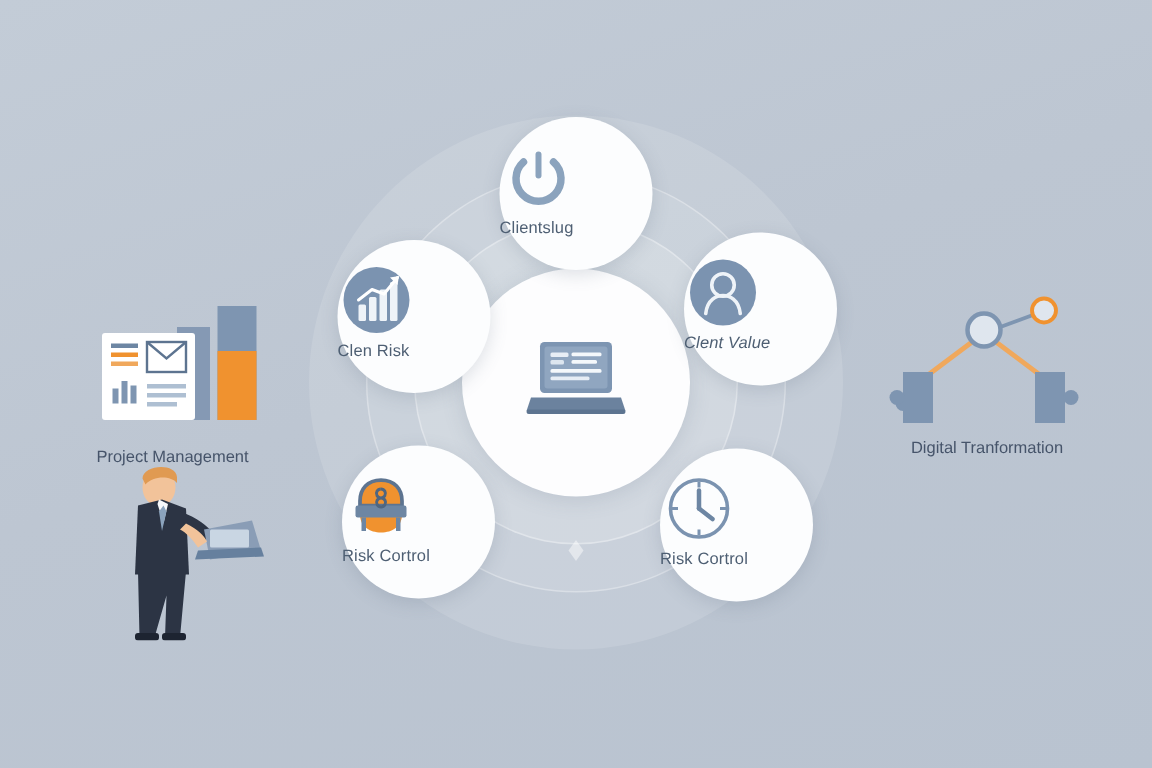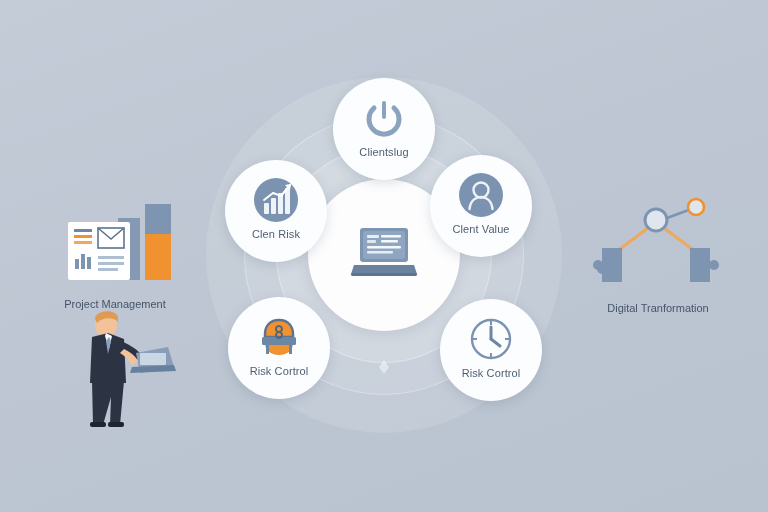--- a/index.html
+++ b/index.html
@@ -77,21 +77,21 @@
   
   .node {
     position: absolute;
     width: 102px;
     height: 102px;
     border-radius: 50%;
     background: #fcfdfe;
     box-shadow: 0 3px 12px rgba(88,103,124,0.20);
     display: flex;
     flex-direction: column;
-    align-items: center;
+    align-items: flex-start;
     justify-content: flex-start;
     padding-top: 14px;
     box-sizing: border-box;
   }
   .node .glyph {
     width: 52px;
     height: 52px;
     display: flex;
     align-items: center;
     justify-content: center;
@@ -100,42 +100,42 @@
     margin-top: 2px;
     font-size: 11px;
     color: #4e5f73;
     letter-spacing: 0.1px;
     white-space: nowrap;
     text-align: center;
   }
 
   .n-top   { left: 333px; top: 78px; }
   .n-left  { left: 225px; top: 160px; }
-  .n-right { left: 430px; top: 155px; }
+  .n-right { left: 456px; top: 155px; font-style: italic; }
   .n-bl    { left: 228px; top: 297px; }
   .n-br    { left: 440px; top: 299px; }
 
   
   .side {
     position: absolute;
     display: flex;
     flex-direction: column;
     align-items: center;
   }
   .side-left  { left: 40px;  top: 196px; width: 150px; }
   .side-right { left: 583px; top: 196px; width: 150px; }
   .side .cap2 {
     font-size: 11px;
     color: #46546a;
     white-space: nowrap;
     text-align: center;
     margin-top: 4px;
   }
   .side-left .cap2  { margin-top: 2px; }
-  .side-right .cap2 { margin-top: 10px; }
+  .side-right .cap2 { margin-top: 0; }
 
   .person {
     position: absolute;
     left: 62px;
     top: 305px;
     width: 120px;
     height: 120px;
   }
 </style>
 </head>

